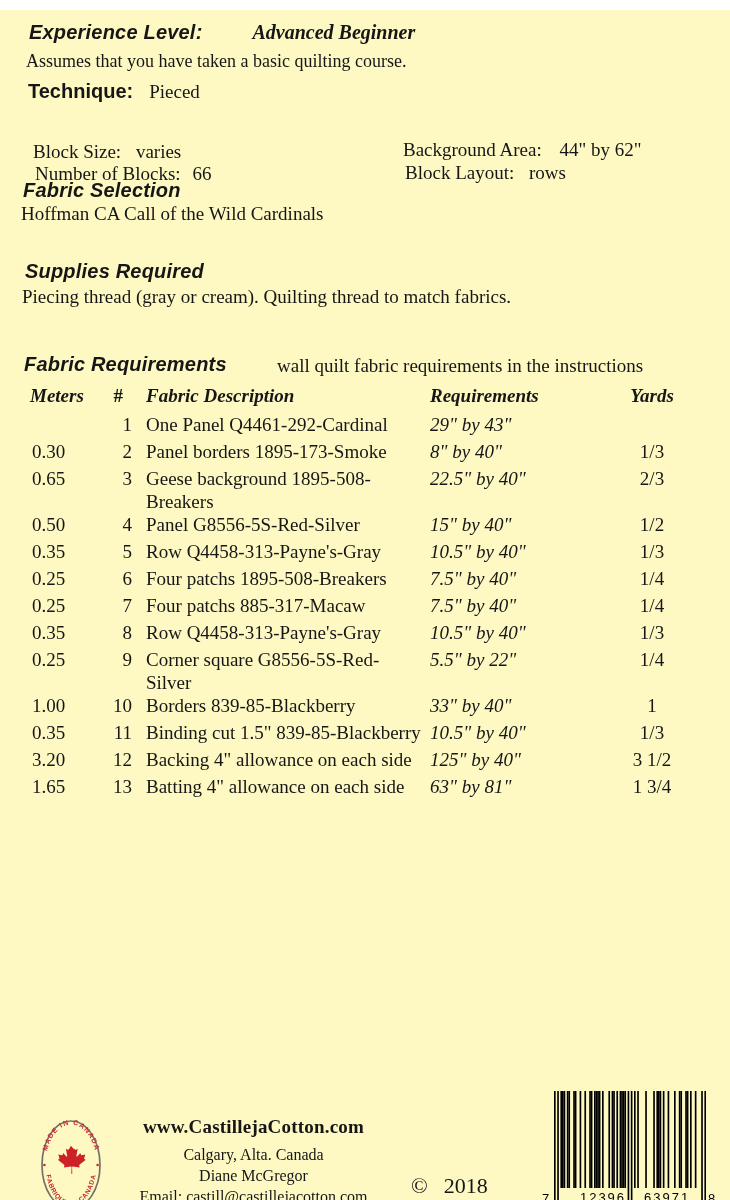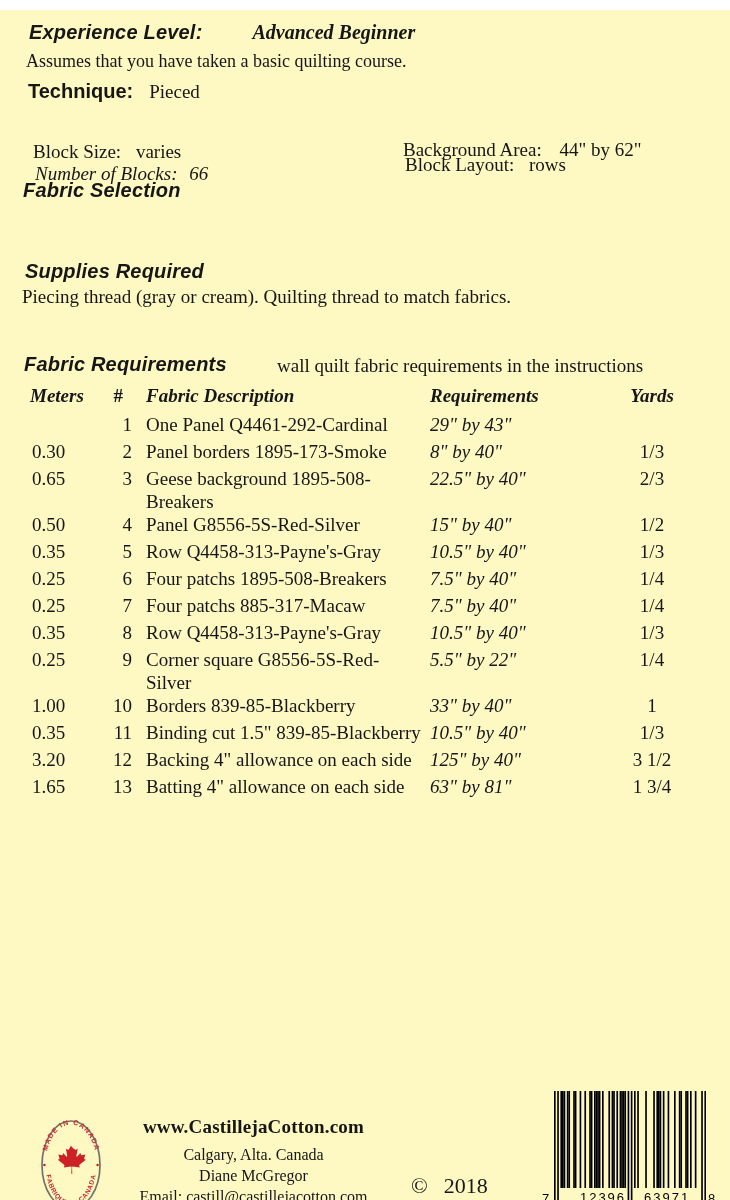--- a/index.html
+++ b/index.html
@@ -66,30 +66,31 @@
   </div>
 
   <div class="abs serif" style="left:33px;top:131px;">
     <span class="lbl">Block Size:</span>
     <span class="val">varies</span>
   </div>
   <div class="abs serif" style="left:403px;top:129px;">
     <span class="lbl">Background Area:</span>
     <span class="val" style="margin-left:13px;">44" by 62"</span>
   </div>
-  <div class="abs serif" style="left:35px;top:153px;font-style:italic;">
+  <div class="abs serif" style="left:35px;top:153px;">
     <span class="lbl">Number of Blocks:</span>
     <span class="val" style="margin-left:7px;">66</span>
   </div>
-  <div class="abs serif" style="left:405px;top:144px;">
+  <div class="abs serif" style="left:405px;top:152px;">
     <span class="lbl">Block Layout:</span>
     <span class="val">rows</span>
   </div>
 
   <div class="abs h-sans-bi" style="left:23px;top:169px;">Fabric Selection</div>
+  <div class="abs serif" style="left:21px;top:193px;">Hoffman CA Call of the Wild Cardinals</div>
 
   <div class="abs h-sans-bi" style="left:25px;top:250px;">Supplies Required</div>
   <div class="abs serif" style="left:22px;top:276px;">Piecing thread (gray or cream). Quilting thread to match fabrics.</div>
 
   <div class="abs serif" style="left:277px;top:345px;">wall quilt fabric requirements in the instructions</div>
   <div class="abs h-sans-bi" style="left:24px;top:343px;">Fabric Requirements</div>
 
   <div class="abs t-head" style="left:24px;top:375px;width:692px;">
     <span class="hc1">Meters</span>
     <span class="hc2">#</span>

